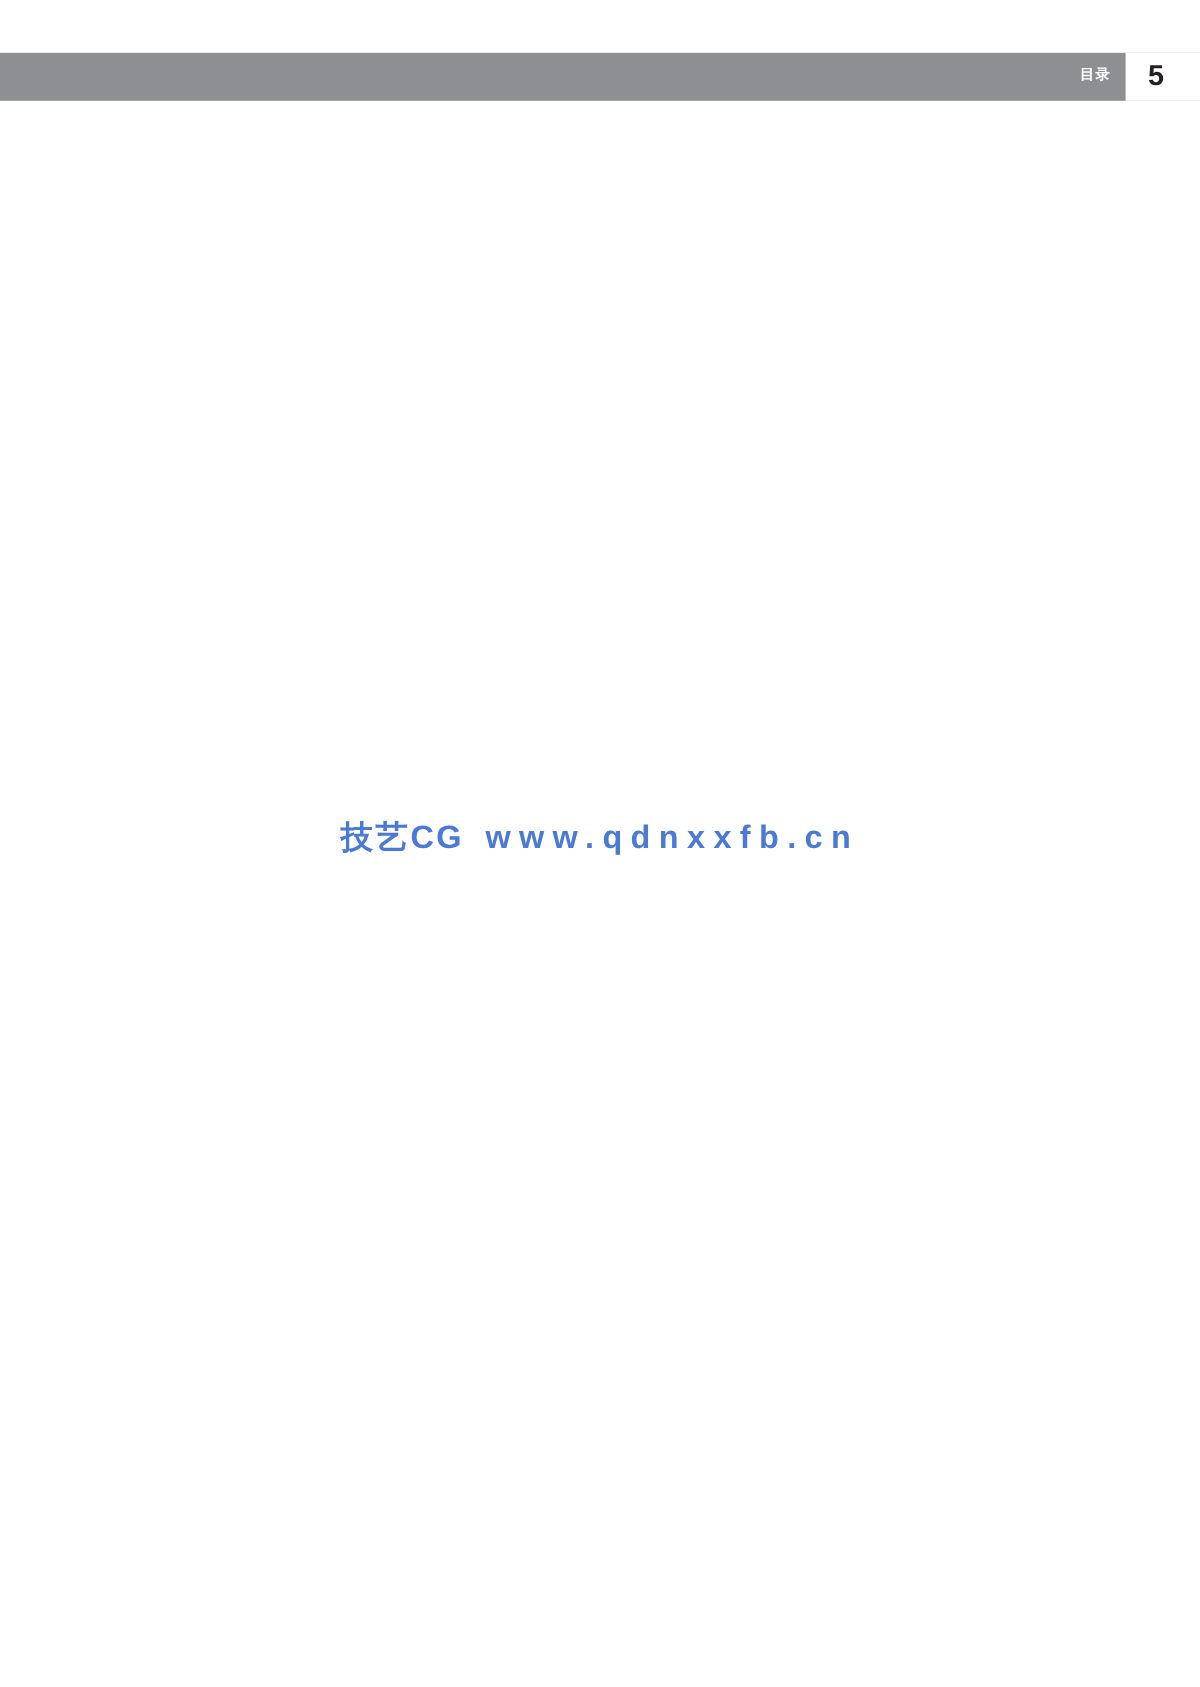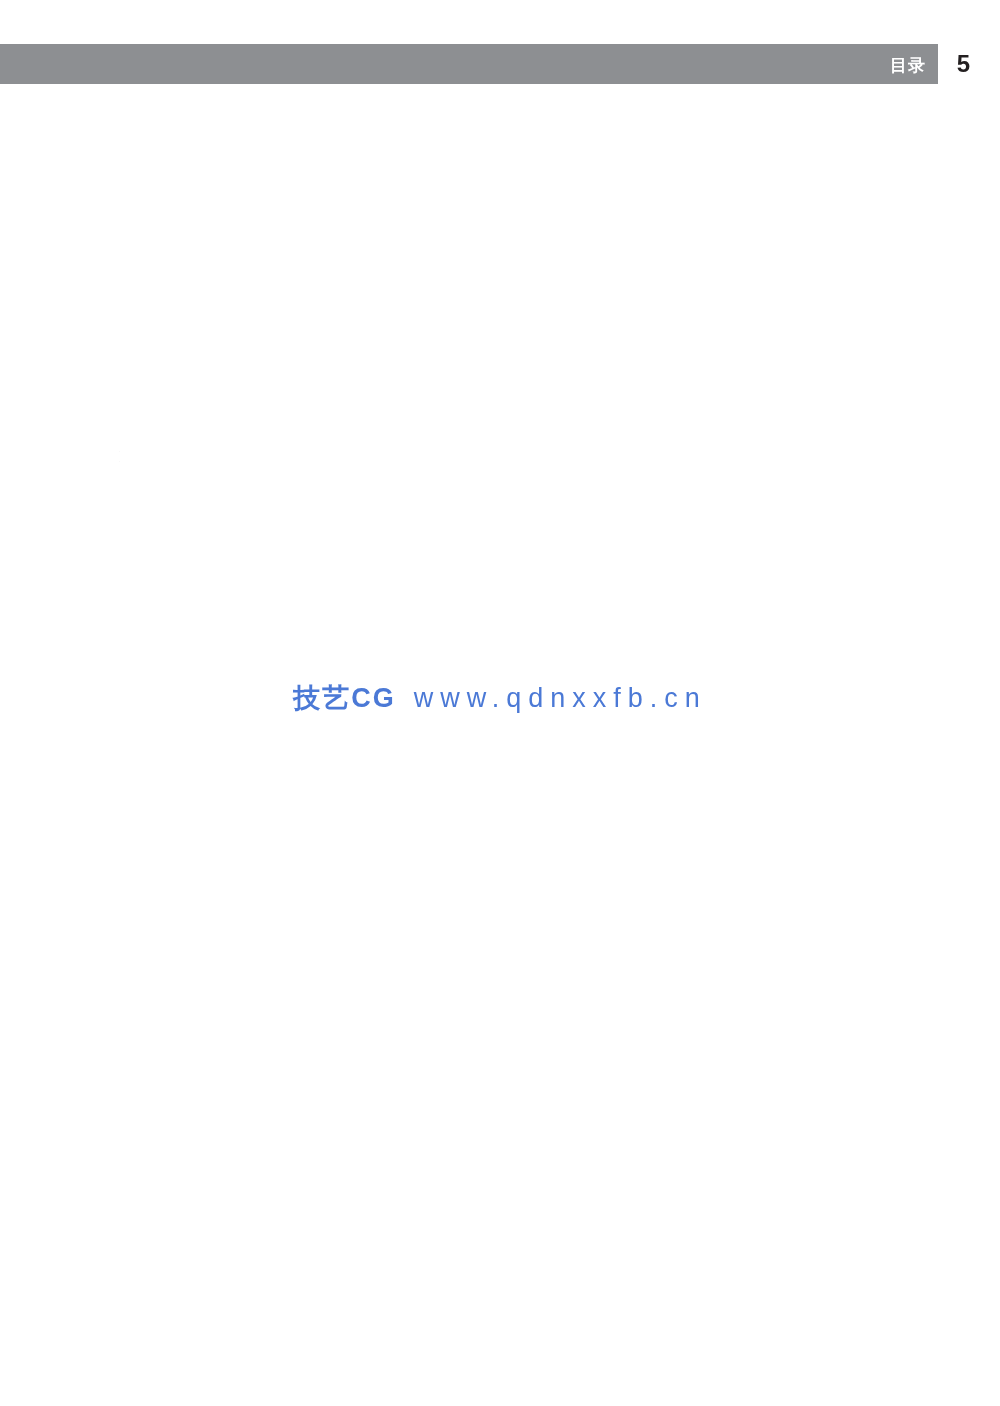--- a/index.html
+++ b/index.html
@@ -37,21 +37,21 @@
     right: 0;
     top: 44px;
     width: 62px;
     height: 40px;
     background: #ffffff;
   }
   .header-label {
     position: absolute;
     right: 74px;
     top: 54px;
-    font-size: 17px;
+    font-size: 12px;
     color: #ffffff;
     letter-spacing: 1px;
     font-weight: bold;
     text-align: right;
   }
   .header-pageno {
     position: absolute;
     right: 30px;
     top: 50px;
     font-size: 24px;
@@ -162,21 +162,21 @@
     width: 1000px;
     text-align: center;
     font-size: 27px;
     font-weight: bold;
     color: #4b79d6;
     letter-spacing: 2px;
   }
   .watermark .url {
     letter-spacing: 7px;
     margin-left: 18px;
-    font-weight: normal;
+    font-weight: bold;
     text-align: right;
   }
 </style>
 </head>
 <body>
 
 <div class="page">
 
   <div class="header-band"></div>
   <div class="header-white-block"></div>

